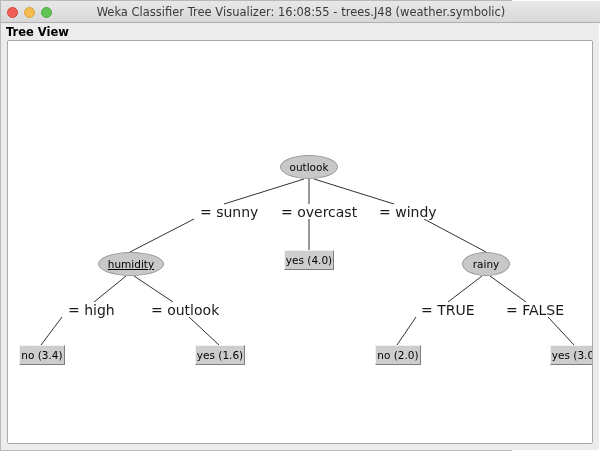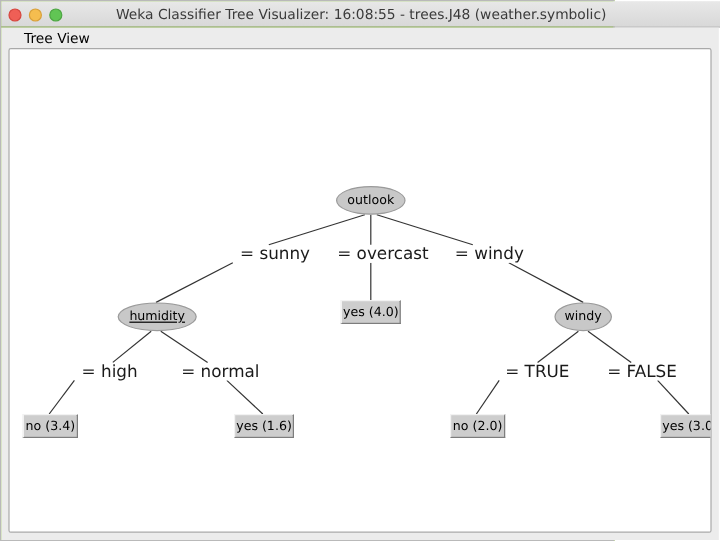--- a/index.html
+++ b/index.html
@@ -63,24 +63,24 @@
   .content {
     position: absolute;
     left: 0; top: 22px;
     width: 598px;
     height: 427px;
     background: #ececec;
   }
 
   .tree-view-label {
     position: absolute;
-    left: 19px;
+    left: 5px;
     top: 2px;
     font-size: 11.5px;
-    font-weight: normal;
+    font-weight: bold;
     color: #000000;
     font-family: "DejaVu Sans", "Liberation Sans", sans-serif;
   }
 
   
   .canvas {
     position: absolute;
     left: 6px;
     top: 17px;
     width: 586px;
@@ -165,32 +165,32 @@
           <line x1="126" y1="235" x2="165" y2="261" stroke="#333333" stroke-width="1"></line>
           <line x1="181" y1="276" x2="211" y2="304" stroke="#333333" stroke-width="1"></line>
           <line x1="474" y1="235" x2="440" y2="261" stroke="#333333" stroke-width="1"></line>
           <line x1="408" y1="276" x2="389" y2="304" stroke="#333333" stroke-width="1"></line>
           <line x1="482" y1="235" x2="518" y2="261" stroke="#333333" stroke-width="1"></line>
           <line x1="540" y1="276" x2="566" y2="304" stroke="#333333" stroke-width="1"></line>
         </svg>
       <div id="node-layer">
           <div class="node node-split" style="left: 272px; top: 114px; width: 58px; height: 24px;">outlook</div>
           <div class="node node-split" style="left: 90px; top: 211px; width: 66px; height: 24px; text-decoration: underline;">humidity</div>
-          <div class="node node-split" style="left: 454px; top: 211px; width: 48px; height: 24px;">windy</div>
+          <div class="node node-split" style="left: 454px; top: 211px; width: 48px; height: 24px;">rainy</div>
           <div class="node node-leaf" style="left: 276px; top: 209px; width: 50px; height: 20px;">yes (4.0)</div>
           <div class="node node-leaf" style="left: 11px; top: 304px; width: 46px; height: 20px;">no (3.4)</div>
           <div class="node node-leaf" style="left: 187px; top: 304px; width: 50px; height: 20px;">yes (1.6)</div>
           <div class="node node-leaf" style="left: 367px; top: 304px; width: 46px; height: 20px;">no (2.0)</div>
           <div class="node node-leaf" style="left: 542px; top: 304px; width: 50px; height: 20px;">yes (3.0)</div>
         </div>
       <div id="edge-label-layer">
           <div class="edge-label" style="left: 190px; top: 165px;">= sunny</div>
           <div class="edge-label" style="left: 271px; top: 165px;">= overcast</div>
           <div class="edge-label" style="left: 369px; top: 165px;">= windy</div>
           <div class="edge-label" style="left: 58px; top: 263px;">= high</div>
-          <div class="edge-label" style="left: 141px; top: 263px;">= normal</div>
+          <div class="edge-label" style="left: 141px; top: 263px;">= outlook</div>
           <div class="edge-label" style="left: 411px; top: 263px;">= TRUE</div>
           <div class="edge-label" style="left: 496px; top: 263px;">= FALSE</div>
         </div>
     </div>
 
   </div>
 </div>
 
 </body></html>

